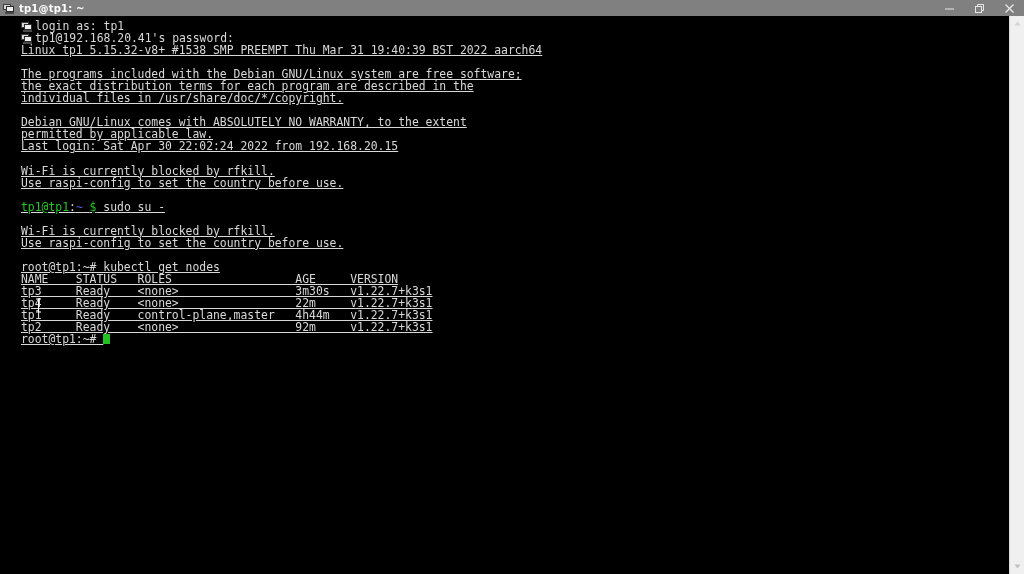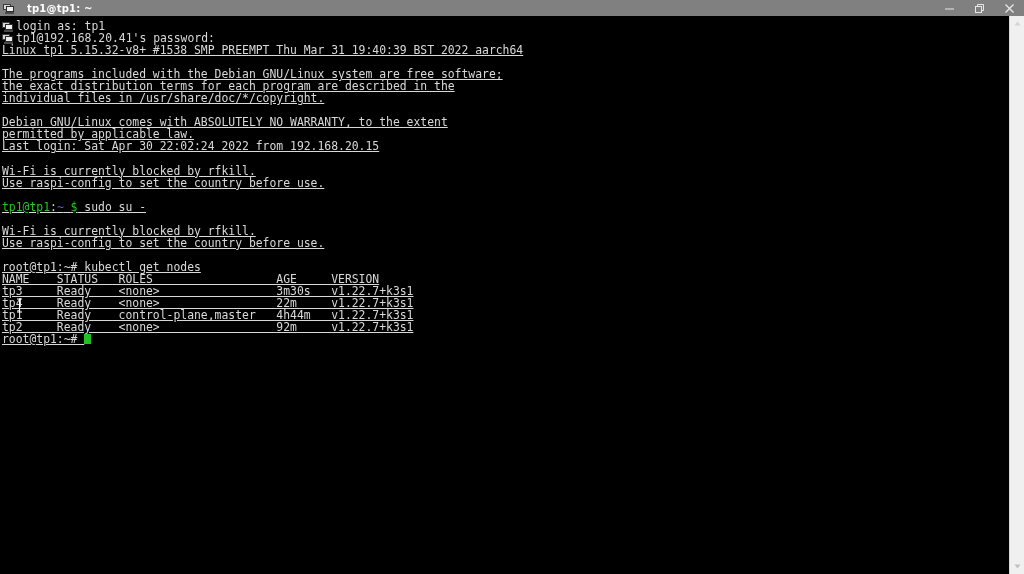--- a/index.html
+++ b/index.html
@@ -29,21 +29,21 @@
     background: #808080;
     display: flex;
     align-items: center;
     flex: 0 0 auto;
     user-select: none;
   }
   #title-left {
     display: flex;
     align-items: center;
     padding-left: 3px;
-    gap: 12px;
+    gap: 4px;
     flex: 1 1 auto;
     min-width: 0;
   }
   .putty-icon {
     width: 12px;
     height: 12px;
     position: relative;
     flex: 0 0 auto;
   }
   .putty-icon .scr {
@@ -100,20 +100,21 @@
     background: #000000;
     overflow: hidden;
     display: flex;
   }
   #screen {
     flex: 1 1 auto;
     position: relative;
     padding: 4px 0 0 2px;
     box-sizing: border-box;
     overflow: hidden;
+    margin-left: 19px;
   }
   #lines {
     font-family: "DejaVu Sans Mono", monospace;
     font-size: 11.4px;
     line-height: 12.05px;
     color: #d9d9d9;
     white-space: pre;
     letter-spacing: 0px;
   }
   .line {

